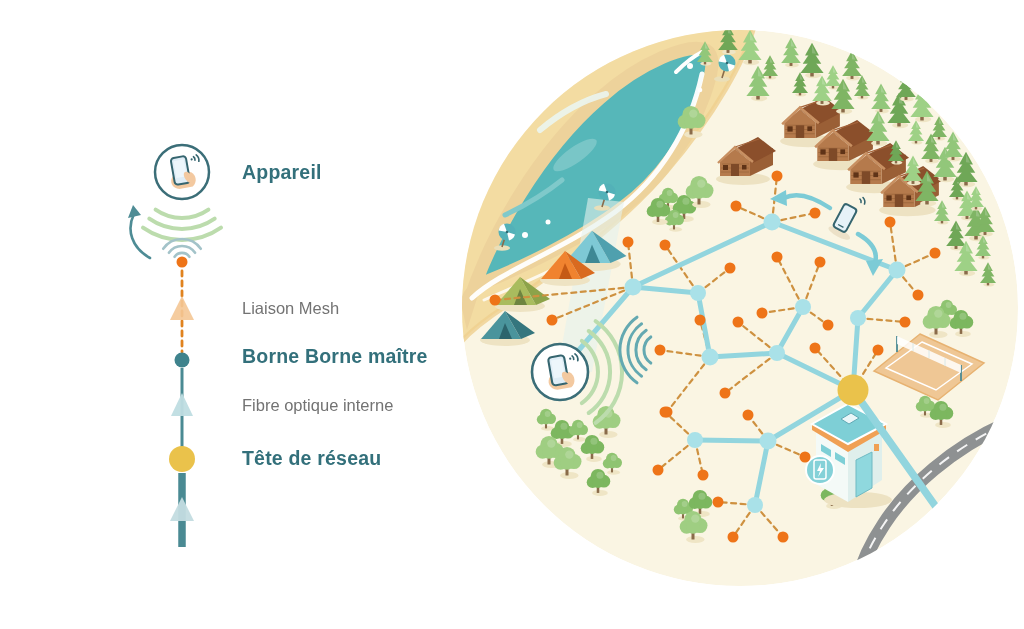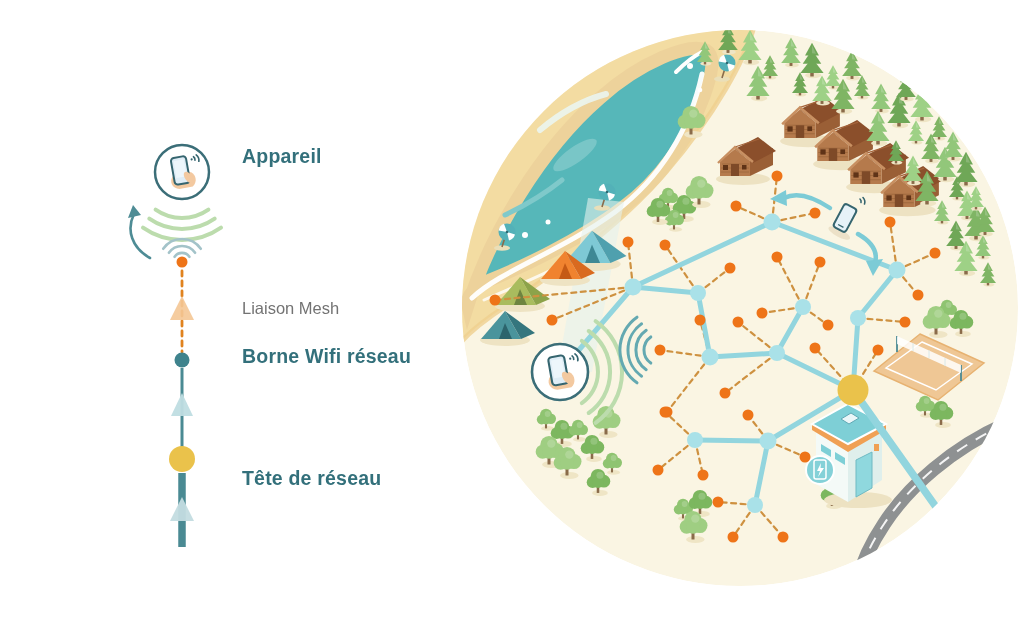--- a/index.html
+++ b/index.html
@@ -414,18 +414,19 @@
     <line x1="182" y1="368" x2="182" y2="450" stroke="#4A8A93" stroke-width="3"></line>
     <polygon points="171,416 193,416 182,393" fill="#BFDDE2" opacity="0.95"></polygon>
 
     <circle cx="182" cy="459" r="13" fill="#EAC24B"></circle>
 
     <line x1="182" y1="473" x2="182" y2="547" stroke="#4A8A93" stroke-width="7.5"></line>
     <polygon points="170,521 194,521 182,497" fill="#C3DCE0" opacity="0.95"></polygon>
   </svg>
 
   <div class="legend-labels">
-    <div class="legend-label heading" style="top:145px">Appareil</div>
+    <div class="legend-label heading" style="top:161px">Appareil</div>
     <div class="legend-label caption" style="top:299px">Liaison Mesh</div>
-    <div class="legend-label heading" style="top:345px">Borne Wifi réseau</div>
-    <div class="legend-label heading" style="top:467px">Tête de réseau</div>
+    <div class="legend-label heading" style="top:345px">Borne Borne maître</div>
+    <div class="legend-label caption" style="top:396px">Fibre optique interne</div>
+    <div class="legend-label heading" style="top:447px">Tête de réseau</div>
   </div>
 </div>
 
 </body></html>

